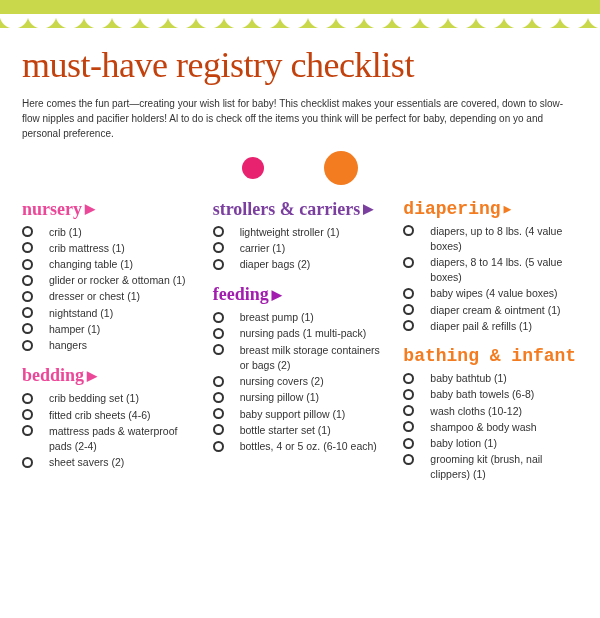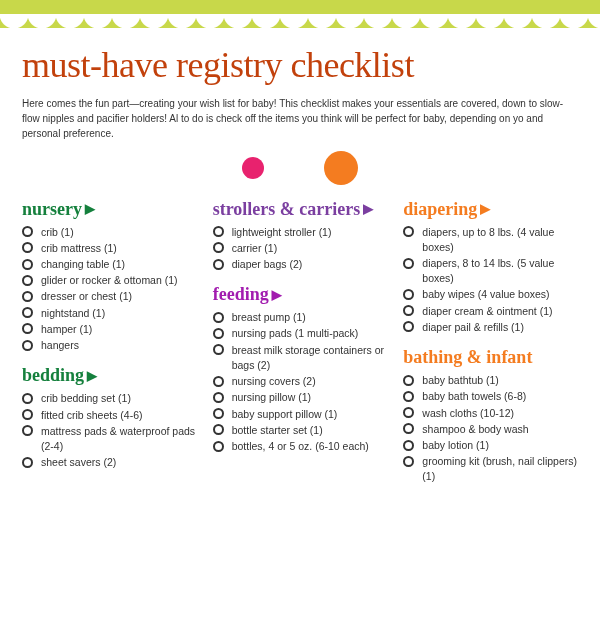--- a/index.html
+++ b/index.html
@@ -84,40 +84,40 @@
 
     .section-title {
       font-size: 18px;
       font-weight: bold;
       font-family: Georgia, serif;
       margin-bottom: 5px;
       display: flex;
       align-items: center;
       gap: 2px;
     }
-    .section-title.green { color: #15803d; }
+    .section-title.green { color: #ec4899; }
     .section-title.purple { color: #7b3fa0; }
-    .section-title.orange { color: #f47c20; }
+    .section-title.orange { color: #f47c20; font-family: Liberation Mono, monospace; }
 
     .arrow {
       font-size: 13px;
       margin-left: 1px;
     }
 
     .checklist {
       list-style: none;
       margin-bottom: 12px;
     }
     .checklist li {
       font-size: 10.5px;
       color: #333;
       line-height: 1.45;
       display: flex;
       align-items: flex-start;
-      gap: 8px;
+      gap: 16px;
       margin-bottom: 1px;
     }
     .checklist li .bullet {
       width: 11px;
       height: 11px;
       border-radius: 50%;
       border: 2px solid;
       flex-shrink: 0;
       margin-top: 1.5px;
     }

